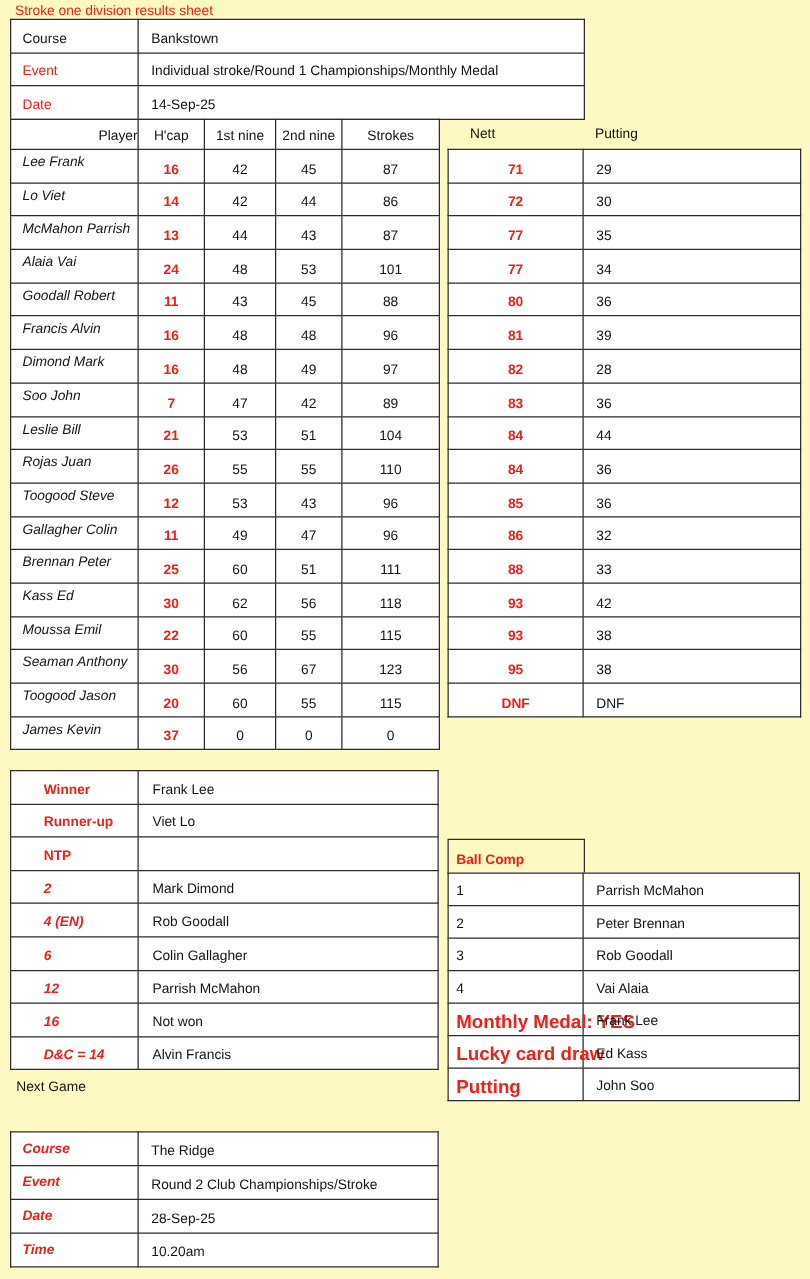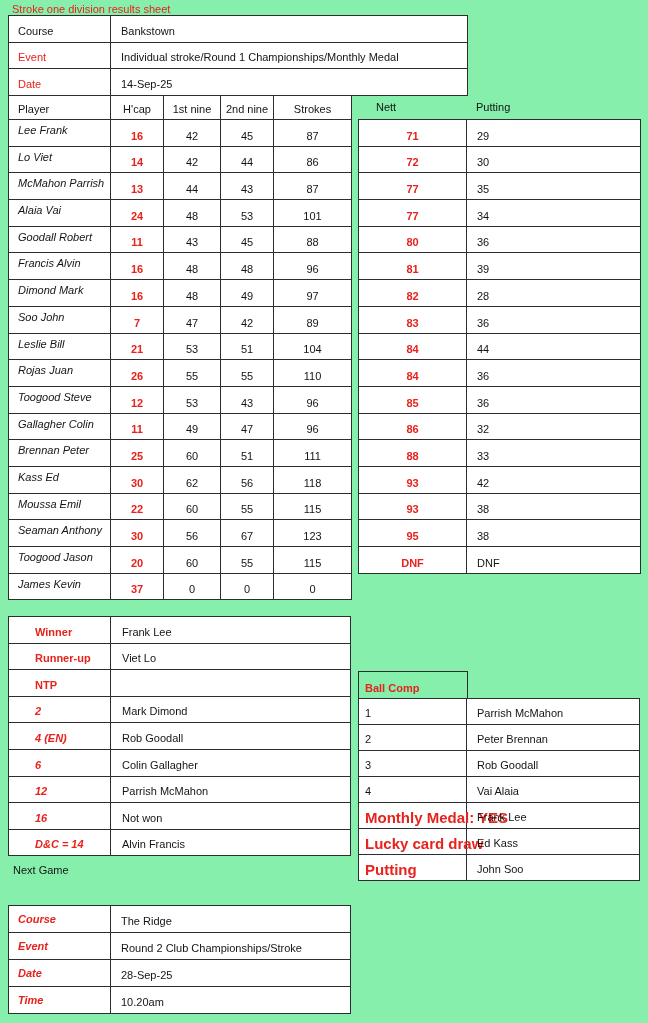--- a/index.html
+++ b/index.html
@@ -1,37 +1,37 @@
 <!DOCTYPE html>
 <html style="--red: #e8221c; --border: #2d2d2d;"><head>
 <meta charset="utf-8">
 <style>
   html,body{margin:0;padding:0;background:#fff;}
   .sheet{
-    position:relative;width:648px;height:1023px;background:#86efac;
+    position:relative;width:648px;height:1023px;background:#fef9c3;
     font-family:"Liberation Sans",sans-serif;font-size:11px;line-height:13px;color:#141414;
     overflow:hidden;
   }
   .red{color:var(--red);}
   .bold{font-weight:bold;}
   .ital{font-style:italic;}
   .abs{position:absolute;}
   table{border-collapse:collapse;table-layout:fixed;position:absolute;background:#fff;}
   td{border:1.5px solid var(--border);overflow:hidden;white-space:nowrap;padding:0;}
   
   #info-table{left:8px;top:15px;width:459px;}
   #info-table tr{height:26.7px;}
   #info-table td.lbl{padding:0 0 4px 9px;vertical-align:bottom;}
   #info-table td.val{padding:0 0 4px 10px;vertical-align:bottom;}
   
   #results-table{left:8px;top:95px;width:343px;}
   #results-table tr.hdr{height:24px;}
   #results-table tr.row{height:26.7px;}
   #results-table td.h{vertical-align:bottom;padding-bottom:3px;text-align:center;}
-  #results-table td.hp{vertical-align:bottom;padding:0 0 3px 9px;text-align:left;}
+  #results-table td.hp{vertical-align:bottom;padding:0 0 3px 9px;text-align:right;}
   #results-table td.name{font-style:italic;vertical-align:top;padding:4px 0 0 9px;}
   #results-table td.num{text-align:center;vertical-align:bottom;padding-bottom:3px;}
   #results-table td.hcap{text-align:center;vertical-align:bottom;padding-bottom:3px;font-weight:bold;color:var(--red);}
   
   .float-label{position:absolute;}
   #nett-table{left:358px;top:119px;width:282px;}
   #nett-table tr{height:26.7px;}
   #nett-table td.nett{text-align:center;vertical-align:bottom;padding-bottom:3px;font-weight:bold;color:var(--red);margin-left:44px;}
   #nett-table td.putt{text-align:left;vertical-align:bottom;padding:0 0 3px 10px;}
   

